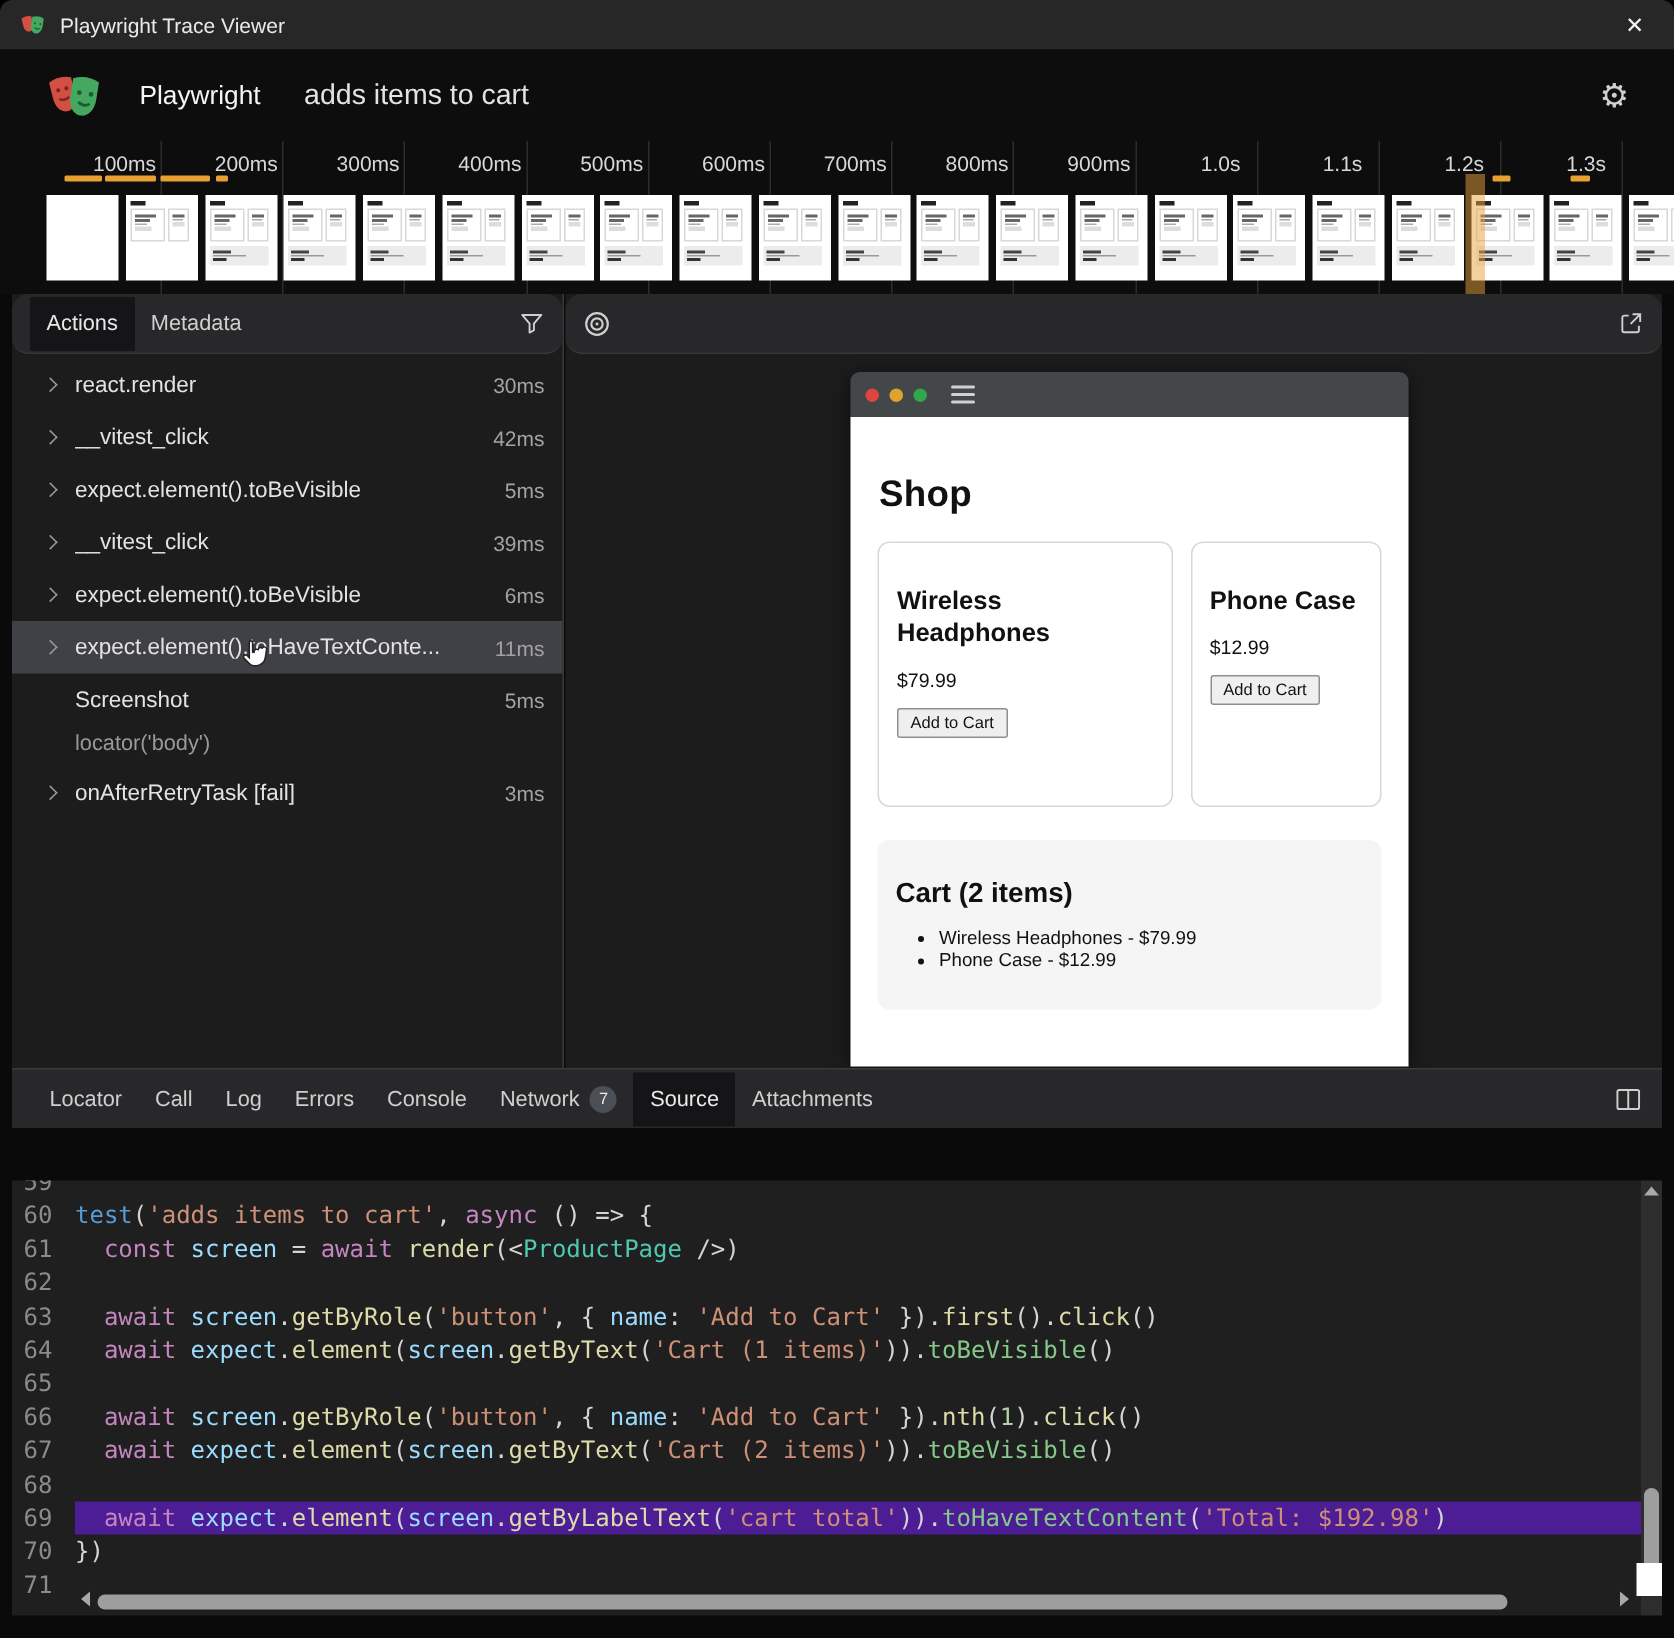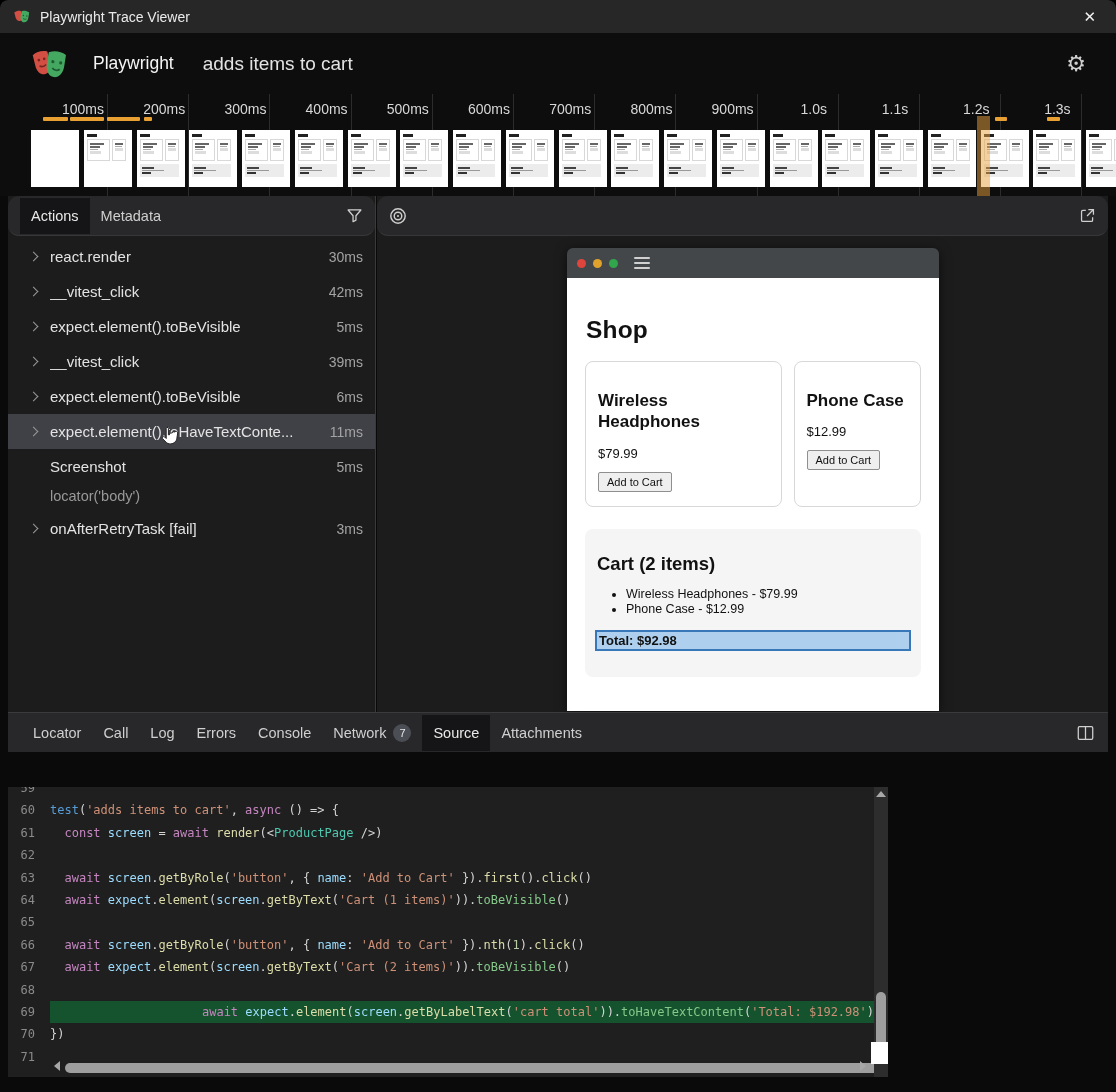--- a/index.html
+++ b/index.html
@@ -63,45 +63,45 @@
   #browser-chrome{height:30px;background:#43474a;border-radius:6px 6px 0 0;display:flex;align-items:center;padding:0 10px;}
   .dot{width:9px;height:9px;border-radius:50%;margin-right:7px;flex:none;}
   #addr{flex:1;margin-left:4px;background:#26282b;border-radius:11px;height:21px;display:flex;align-items:center;
     padding:0 9px;color:#d6d6d6;font-size:11.5px;white-space:nowrap;overflow:hidden;}
   #addr .url{flex:1;overflow:hidden;}
   #menu-icon{margin-left:9px;width:16px;flex:none;cursor:pointer;}
   #menu-icon div{height:2px;background:#d0d0d0;margin:3px 0;border-radius:1px;}
   #page{position:absolute;top:30px;left:0;right:0;bottom:0;background:#fff;color:#111;}
   #shop-heading{margin:38px 0 0 19px;font-size:24.5px;font-weight:bold;letter-spacing:.2px;}
   #products{display:flex;gap:12px;margin:17px 18px 0;}
-  .product-card{border:1px solid #d8d8d8;border-radius:8px;padding:28px 12px 14px;height:146px;}
+  .product-card{border:1px solid #d8d8d8;border-radius:8px;padding:28px 12px 14px;height:177px;}
   .product-card:nth-child(1){flex:1.68;}
   .product-card:nth-child(2){flex:1;}
   .ptitle{font-size:17px;font-weight:bold;line-height:1.25;}
   .pprice{margin-top:13px;font-size:13px;}
   .pbtn{margin-top:11px;font-size:11px;font-family:"Liberation Sans",sans-serif;border:1px solid #8f8f8f;
     background:#efefef;padding:3px 8px;border-radius:2px;cursor:pointer;color:#111;}
   #cart-card{margin:22px 18px 0;background:#f5f5f5;border-radius:8px;padding:24px 10px 26px;}
   #cart-heading{font-size:18.5px;font-weight:bold;margin-left:2px;}
   #cart-items{margin:12px 0 0;padding-left:31px;font-size:12.5px;line-height:1.16;}
   #cart-total{margin-top:14px;background:#aed0ee;border:2px solid #3878b9;font-weight:bold;font-size:13px;padding:0 2px;height:21px;line-height:18px;}
 
   
   #bottom-tabs{position:absolute;left:8px;top:712px;width:1100px;height:40px;background:#28282a;
     border-top:1px solid #3a3a3a;display:flex;align-items:center;padding:0 14px;}
   #file-bar{position:absolute;left:8px;top:752px;width:1100px;height:35px;background:#252527;display:flex;
     align-items:center;padding:0 15px;color:#d0d0d0;font-size:13.5px;border-top:1px solid #323234;}
   #file-bar .icons{margin-left:auto;display:flex;gap:15px;align-items:center;}
-  #code-area{position:absolute;left:8px;top:787px;width:880px;height:290px;background:#1f1f1f;overflow:hidden;
-    font-family:"DejaVu Sans Mono",monospace;font-size:12px;}
+  #code-area{position:absolute;left:8px;top:787px;width:1100px;height:290px;background:#1f1f1f;overflow:hidden;
+    font-family:"DejaVu Sans Mono",monospace;font-size:16px;}
   #code-lines{position:absolute;top:-10px;left:0;right:14px;}
   .code-line{display:flex;height:22.4px;line-height:22.4px;}
   .ln{width:42px;flex:none;text-align:right;padding-right:15px;color:#8b8b8b;}
   .lt{flex:1;white-space:pre;overflow:hidden;}
-  .code-line.hl .lt{background:#14532d;text-align:right;}
+  .code-line.hl .lt{background:#4c1d95;}
   .tk-kw{color:#c586c0}.tk-str{color:#ce9178}.tk-fn{color:#dcdcaa}.tk-vr{color:#9cdcfe}
   .tk-ty{color:#4ec9b0}.tk-grn{color:#85c88a}.tk-num{color:#b5cea8}.tk-pl{color:#d4d4d4}.tk-fnb{color:#569cd6}
 
   
   #vscroll{position:absolute;right:0;top:0;width:14px;bottom:0;background:#2d2d2d;}
   #vthumb{position:absolute;left:2px;width:10px;border-radius:5px;background:#9e9e9e;top:205px;height:60px;cursor:pointer;}
   .arr{position:absolute;width:0;height:0;border-left:5px solid transparent;border-right:5px solid transparent;left:2px;}
   .arr.up{top:4px;border-bottom:6px solid #a8a8a8;}
   .arr.down{bottom:18px;border-top:6px solid #a8a8a8;}
   #hthumb{position:absolute;left:57px;bottom:4px;width:940px;height:10px;border-radius:5px;background:#9e9e9e;cursor:pointer;}
@@ -696,21 +696,20 @@
           <div id="products">
               <div class="product-card"><div class="ptitle">Wireless Headphones</div><div class="pprice">$79.99</div><button class="pbtn">Add to Cart</button></div>
               <div class="product-card"><div class="ptitle">Phone Case</div><div class="pprice">$12.99</div><button class="pbtn">Add to Cart</button></div>
             </div>
           <div id="cart-card">
             <div id="cart-heading">Cart (2 items)</div>
             <ul id="cart-items">
                 <li>Wireless Headphones - $79.99</li>
                 <li>Phone Case - $12.99</li>
               </ul>
-            <div id="cart-total">Total: $92.98</div>
           </div>
         </div>
       </div>
     </div>
   </div>
 
   <div id="bottom-tabs">
     <div id="bottom-tabs-inner" style="display:flex;height:100%;align-items:center;">
         <div class="tab">
           <span>Locator</span>

